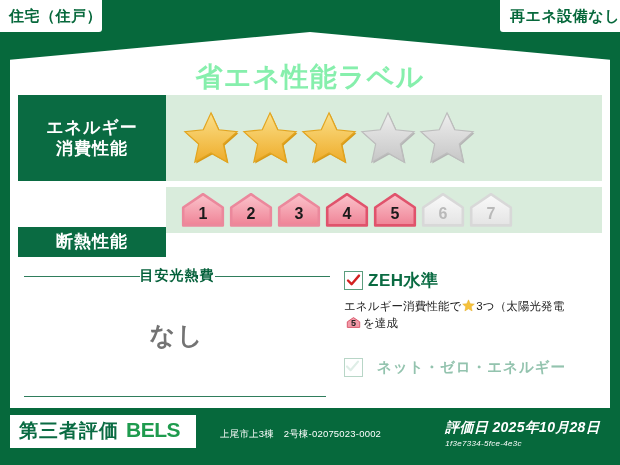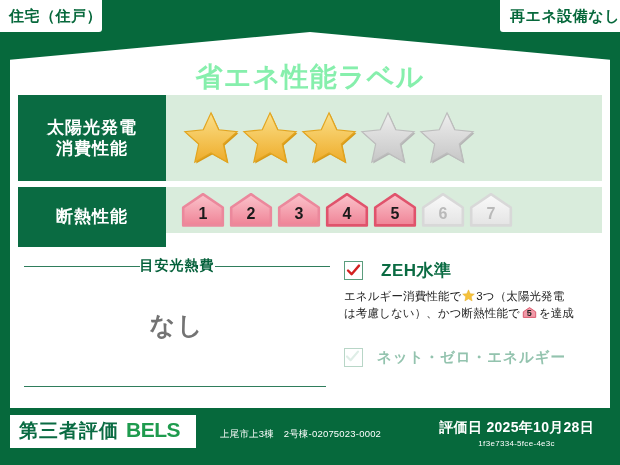--- a/index.html
+++ b/index.html
@@ -100,21 +100,21 @@
     letter-spacing: 1px;
     display: flex;
     align-items: center;
     justify-content: center;
     text-align: center;
     line-height: 1.25;
     flex: 0 0 148px;
     box-sizing: border-box;
   }
   .row-energy .row-label { height: 86px; }
-  .row-insul  .row-label { height: 60px; }
+  .row-insul  .row-label { height: 30px; margin-top: 40px; }
   .row-body {
     flex: 1 1 auto;
     background: #d9ecdc;
     display: flex;
     align-items: center;
     box-sizing: border-box;
     padding-left: 16px;
   }
   .row-energy .row-body { height: 86px; }
   .row-insul  .row-body { height: 46px; padding-left: 14px; }
@@ -191,21 +191,21 @@
   }
 
   .zeh-panel {
     flex: 1 1 auto;
     box-sizing: border-box;
     padding: 6px 4px 0 8px;
   }
   .zeh-head {
     display: flex;
     align-items: center;
-    gap: 18px;
+    gap: 5px;
   }
   .check-box {
     width: 19px;
     height: 19px;
     border: 1.5px solid #5b9d7d;
     box-sizing: border-box;
     background: #fff;
     position: relative;
     flex: 0 0 auto;
   }
@@ -298,24 +298,25 @@
     position: absolute;
     left: 220px;
     top: 20px;
     color: #ffffff;
     font-size: 9.5px;
     letter-spacing: 0.2px;
     white-space: nowrap;
   }
   .footer-date {
     position: absolute;
-    right: 26px;
+    right: 20px;
     top: 11px;
-    text-align: center;
+    text-align: left;
     color: #ffffff;
+    font-style: italic;
   }
   .footer-date .d1 { font-size: 14px; font-weight: bold; letter-spacing: 0.3px; }
   .footer-date .d2 { font-size: 8px; margin-top: 2px; letter-spacing: 0.3px; }
 </style>
 </head>
 <body>
 
 <div id="label-root">
 
   <div class="corner-badge left">住宅（住戸）</div>
@@ -325,21 +326,21 @@
 
   <div class="title-block">
     <div class="title-main">省エネ性能ラベル</div>
   </div>
 
   <div class="card">
 
     <div class="perf-row row-energy">
       <div class="row-label">
         <div>
-          <div>太陽光発電</div>
+          <div>エネルギー</div>
           <div>消費性能</div>
         </div>
       </div>
       <div class="row-body">
         <div class="stars" id="stars-container">
             <svg width="58" height="58" viewBox="0 0 24 24" class="star-svg">
               <defs>
                 <linearGradient id="sg0" x1="0" y1="0" x2="0" y2="1">
                   <stop offset="0%" stop-color="#fbe08a"></stop>
                   <stop offset="100%" stop-color="#eeac2a"></stop>
@@ -503,21 +504,21 @@
               <path d="M2 7.5 L5.6 11.2 L13 2.6" stroke="#d32020" stroke-width="2.4" fill="none" stroke-linecap="round" stroke-linejoin="round"></path>
             </svg>
           </div>
           <div class="zeh-title">ZEH水準</div>
         </div>
 
         <div class="zeh-desc">
           <span>エネルギー消費性能で</span><svg class="inline-star" width="13" height="13" viewBox="0 0 24 24">
               <path d="M12 1.6 L15.2 8.6 L22.8 9.4 L17.1 14.5 L18.7 22 L12 18.2 L5.3 22 L6.9 14.5 L1.2 9.4 L8.8 8.6 Z" fill="#f5c13b" stroke="#e0a820" stroke-width="0.8"></path>
             </svg><span>3つ（太陽光発電</span><br>
-          <span>は考慮しない）、かつ断熱性能で</span><span class="inline-chip"><svg width="15" height="13" viewBox="0 0 46 36">
+          <span class="inline-chip"><svg width="15" height="13" viewBox="0 0 46 36">
                 <path d="M4 16 L23 3 L42 16 L42 33 L4 33 Z" fill="#f29aa8" stroke="#d9596d" stroke-width="3"></path>
               </svg><span>5</span></span><span>を達成</span>
         </div>
 
         <div class="zeh-net">
           <div class="net-box">
             <svg width="15" height="15" viewBox="0 0 15 15">
               <path d="M2 7.5 L5.6 11.2 L13 2.6" stroke="#dfeee7" stroke-width="2.2" fill="none" stroke-linecap="round" stroke-linejoin="round"></path>
             </svg>
           </div>

